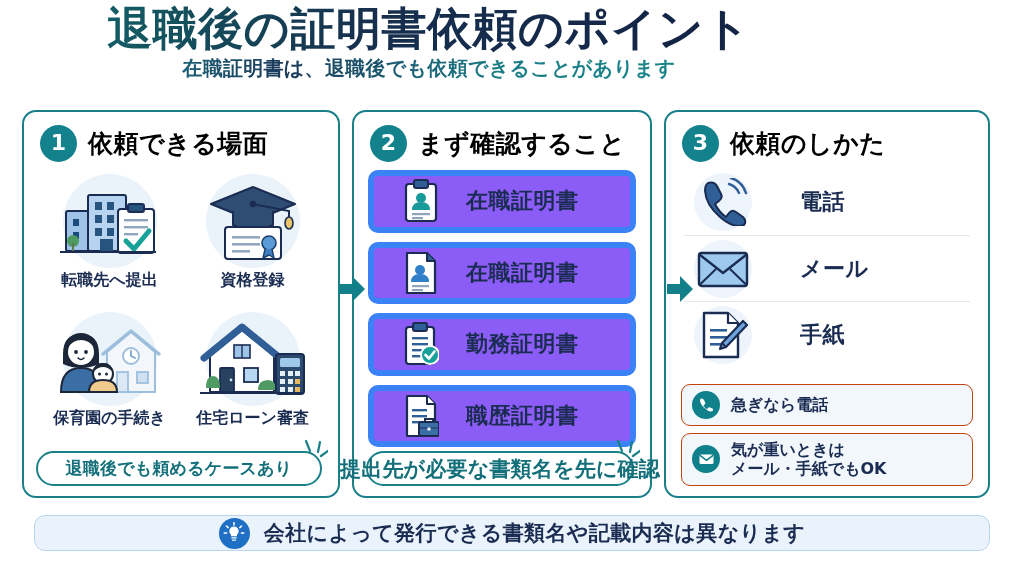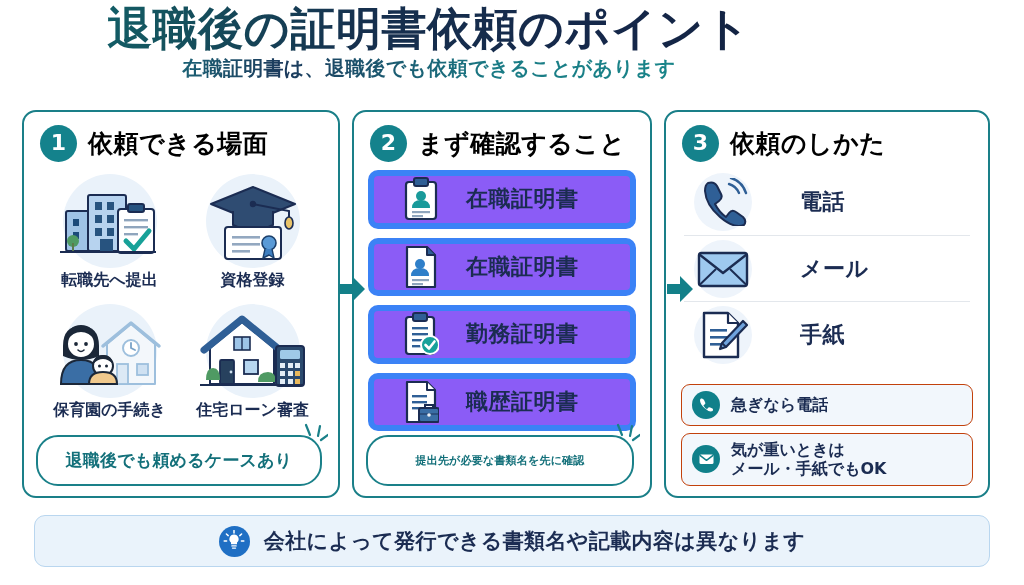--- a/index.html
+++ b/index.html
@@ -157,33 +157,33 @@
   .pill-wrap {
     position: relative;
     flex: 0 0 auto;
     margin-top: 4px;
     padding-right: 4px;
   }
 
   .pill {
     border: 2px solid #1a8089;
     border-radius: 22px;
-    height: 51px;
+    height: 35px;
     display: flex;
     align-items: center;
     justify-content: center;
     color: #13707a;
     font-size: 17px;
     font-weight: 700;
     letter-spacing: 0.2px;
     white-space: nowrap;
     background: #ffffff;
   }
 
-  .pill.small { font-size: 11px; }
+  .pill.small { font-size: 21px; }
 
   .sparkle {
     position: absolute;
     right: -2px;
     top: -13px;
     width: 30px;
     height: 24px;
     z-index: 3;
   }
 
@@ -323,21 +323,21 @@
   }
   #arrow-1 { left: 338px; }
   #arrow-2 { left: 666px; }
 
   
   #banner {
     position: absolute;
     left: 34px;
     top: 515px;
     width: 956px;
-    height: 52px;
+    height: 36px;
     background: #eaf3fb;
     border: 1px solid #b9d6ef;
     border-radius: 11px;
     display: flex;
     align-items: center;
     justify-content: center;
     gap: 14px;
   }
 
   #banner .bulb {

